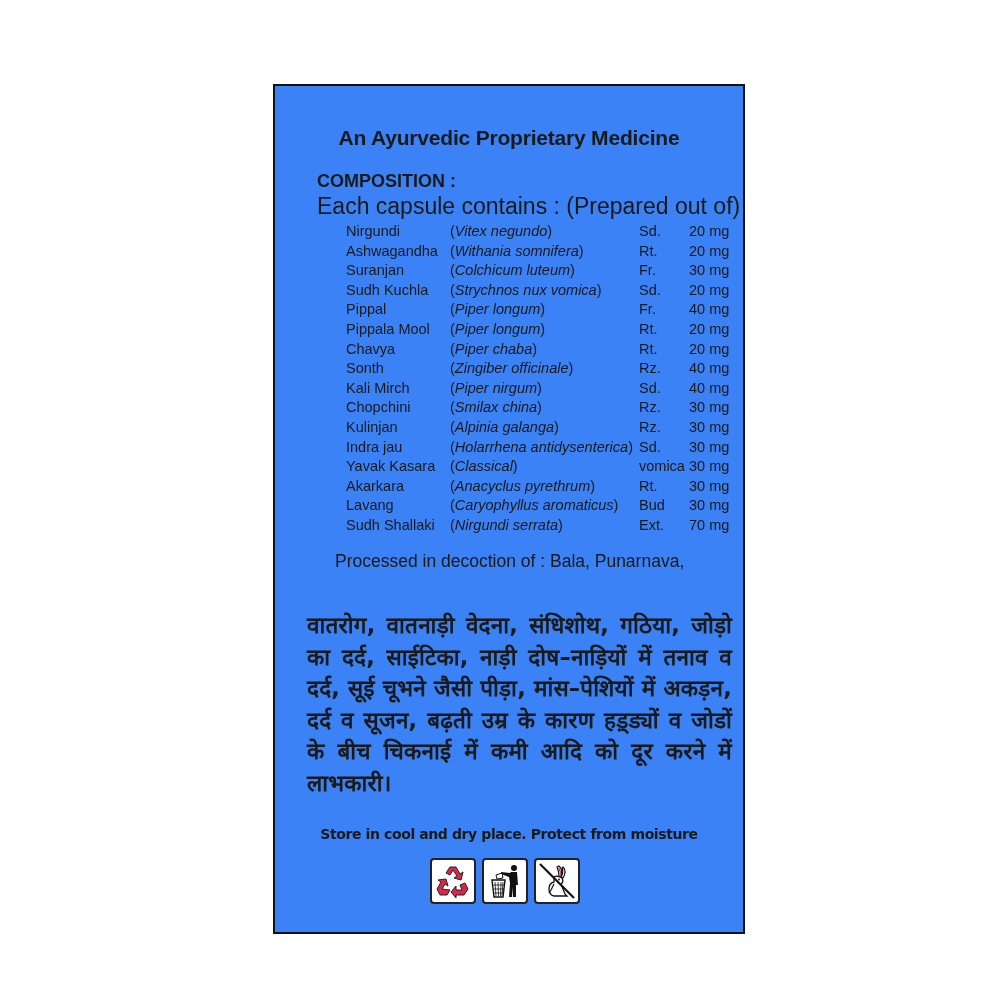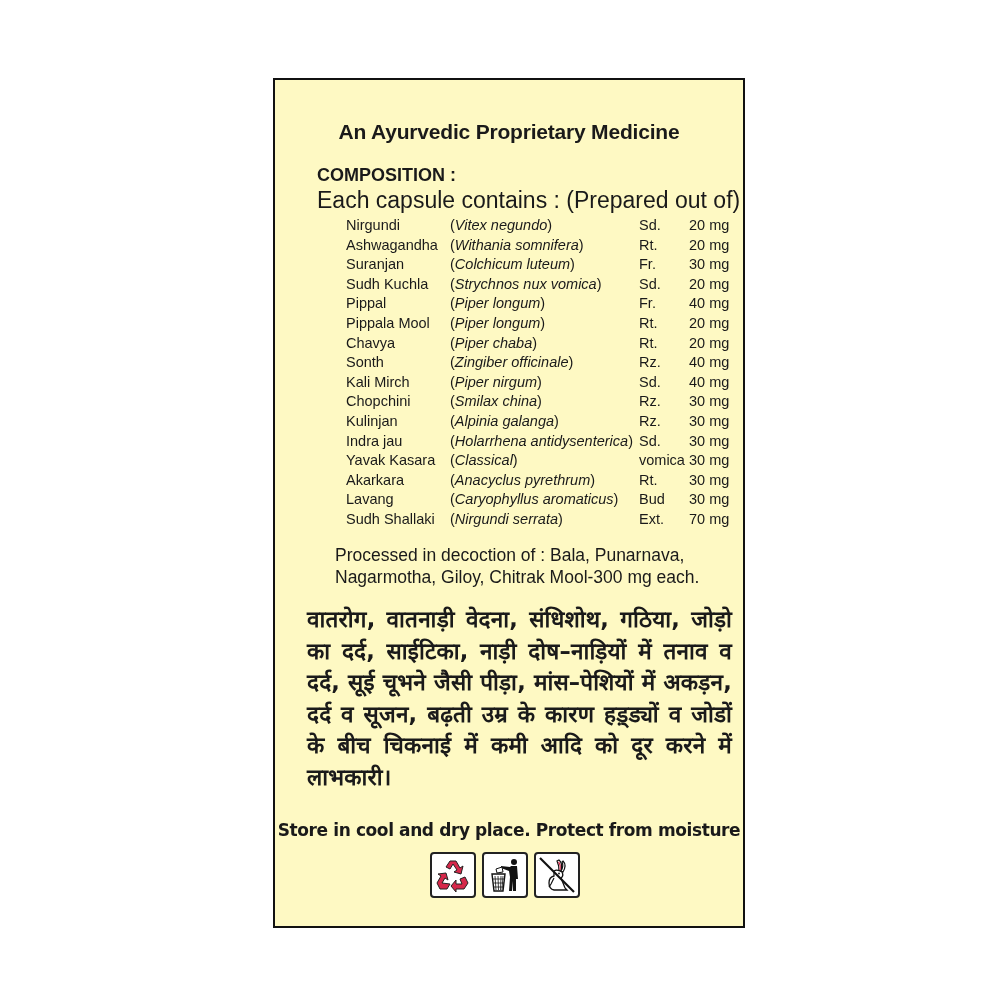--- a/index.html
+++ b/index.html
@@ -1,31 +1,31 @@
 <!DOCTYPE html>
 <html><head>
   <meta charset="utf-8">
   <style>
     html, body { margin: 0; padding: 0; background: #ffffff; }
     body { width: 1000px; height: 1000px; position: relative; overflow: hidden; font-family: "Liberation Sans", sans-serif; color: #1a1a1a; }
-    .label-box { position: absolute; left: 273px; top: 78px; width: 472px; height: 850px; border: 2px solid #111; box-sizing: border-box; background: #fef9c3; }
+    .label-box { position: absolute; left: 273px; top: 84px; width: 472px; height: 850px; border: 2px solid #111; box-sizing: border-box; background: #3b82f6; }
     .title { position: absolute; left: 0; width: 100%; top: 40px; text-align: center; font-weight: bold; font-size: 21px; letter-spacing: -0.2px; }
     .comp-heading { position: absolute; left: 42px; top: 85px; font-weight: bold; font-size: 18px; }
     .comp-sub { position: absolute; left: 42px; top: 107px; font-size: 23px; }
     .ing-table { position: absolute; left: 42px; top: 136px; width: 400px; margin-left: 29px; }
     .ing-row { position: relative; height: 19.6px; font-size: 14.5px; line-height: 19.6px; white-space: nowrap; }
     .ing-row span { position: absolute; top: 0; }
     .c-name { left: 0; }
     .c-latin { left: 104px; }
     .c-latin .sci { font-style: italic; }
     .c-part { left: 293px; }
     .c-dose { left: 343px; }
     .processed { position: absolute; left: 32px; top: 464px; width: 420px; font-size: 17.5px; line-height: 22px; margin-left: 28px; }
     .hindi { position: absolute; left: 32px; top: 524px; width: 425px; font-size: 22.5px; line-height: 31.5px; font-weight: bold; font-family: "DejaVu Sans", sans-serif; text-align: justify; letter-spacing: 0.2px; }
-    .storage { position: absolute; left: 0; width: 100%; top: 740px; text-align: center; font-weight: bold; font-size: 17px; font-family: "DejaVu Sans", sans-serif; letter-spacing: -0.4px; }
+    .storage { position: absolute; left: 0; width: 100%; top: 740px; text-align: center; font-weight: bold; font-size: 14px; font-family: "DejaVu Sans", sans-serif; letter-spacing: -0.4px; }
     .icons { position: absolute; left: 155px; top: 772px; display: flex; gap: 6px; }
     .icon-box { width: 46px; height: 46px; border: 2px solid #222; border-radius: 4px; box-sizing: border-box; display: flex; align-items: center; justify-content: center; background: #fff; }
     .icon-box svg { width: 40px; height: 40px; }
   </style>
 </head>
 <body>
 
 <div class="label-box">
   <div class="title">An Ayurvedic Proprietary Medicine</div>
   <div class="comp-heading">COMPOSITION :</div>
@@ -125,21 +125,20 @@
     <div class="ing-row">
         <span class="c-name">Sudh Shallaki</span>
         <span class="c-latin">(<i class="sci">Nirgundi serrata</i>)</span>
         <span class="c-part">Ext.</span>
         <span class="c-dose">70 mg</span>
       </div>
   </div>
 
   <div class="processed">
     <div>Processed in decoction of : Bala, Punarnava,</div>
-    <div>Nagarmotha, Giloy, Chitrak Mool-300 mg each.</div>
   </div>
 
   <div class="hindi">वातरोग, वातनाड़ी वेदना, संधिशोथ, गठिया, जोड़ो का दर्द, साईटिका, नाड़ी दोष–नाड़ियों में तनाव व दर्द, सूई चूभने जैसी पीड़ा, मांस–पेशियों में अकड़न, दर्द व सूजन, बढ़ती उम्र के कारण हड़्ड्यों व जोडों के बीच चिकनाई में कमी आदि को दूर करने में लाभकारी।</div>
 
   <div class="storage">Store in cool and dry place. Protect from moisture</div>
 
   <div class="icons">
     <div class="icon-box">
       <svg viewBox="0 0 40 40">
         <g fill="#d6284a" stroke="#222" stroke-width="1">

